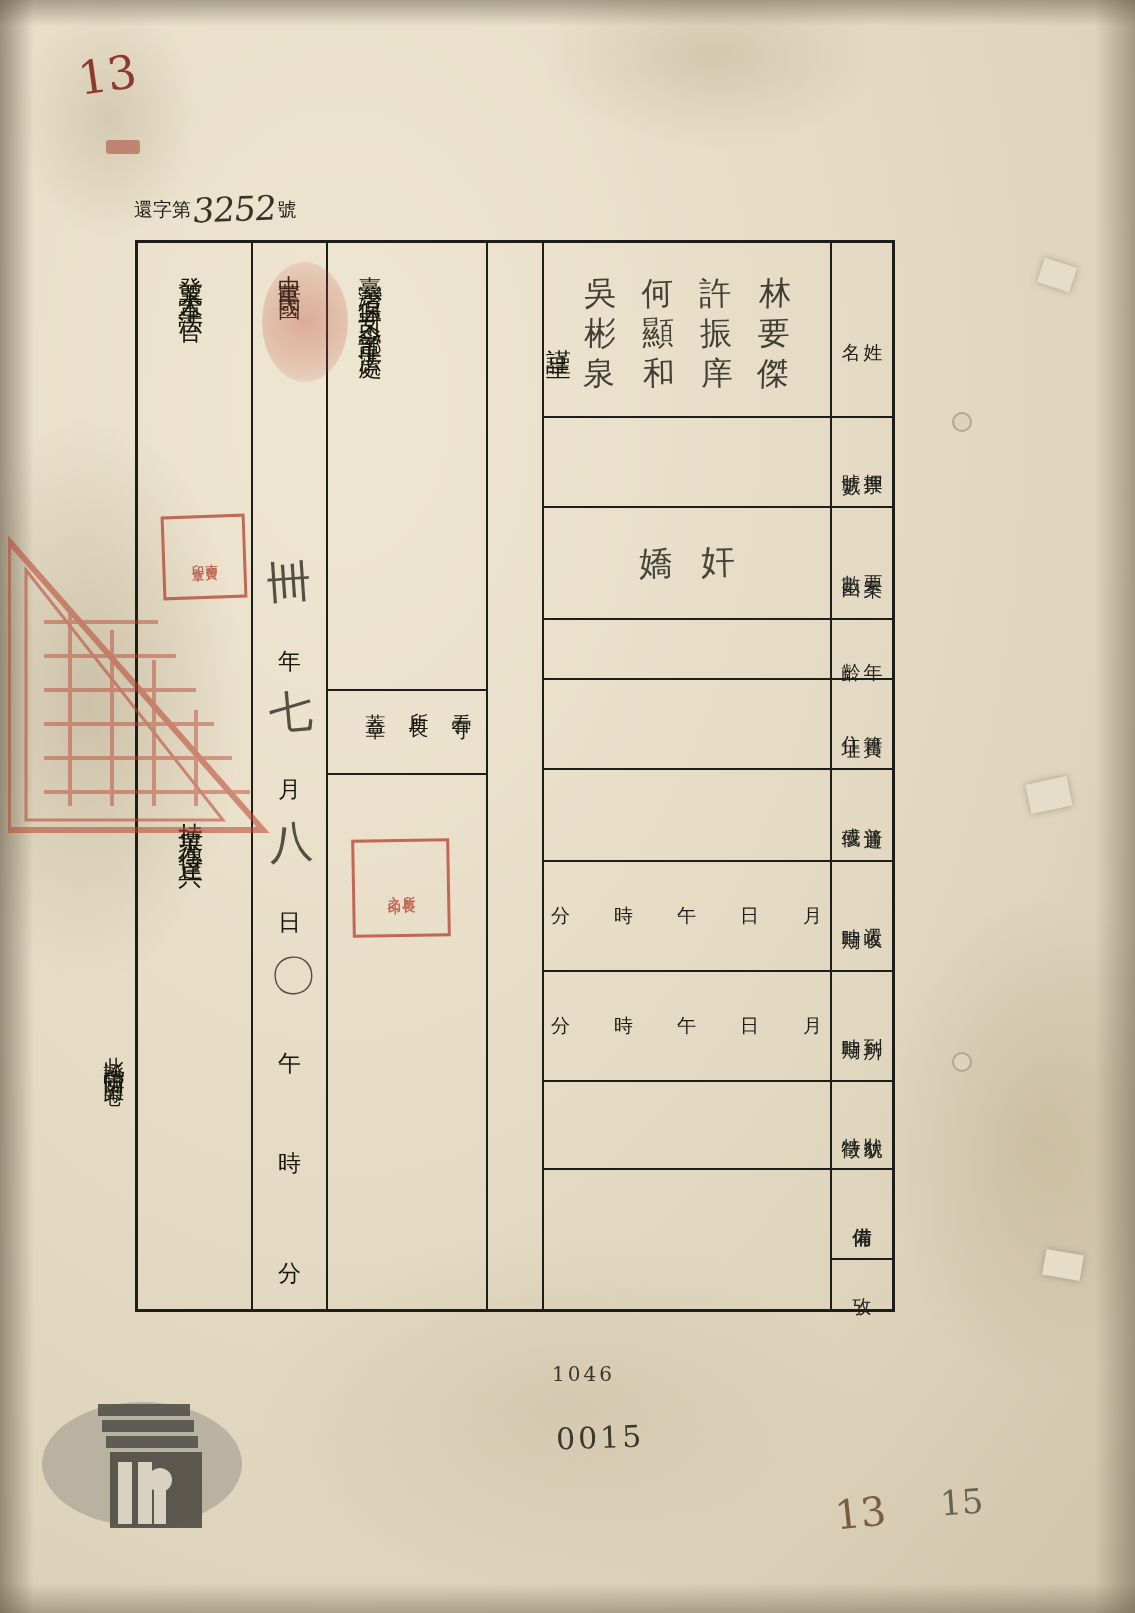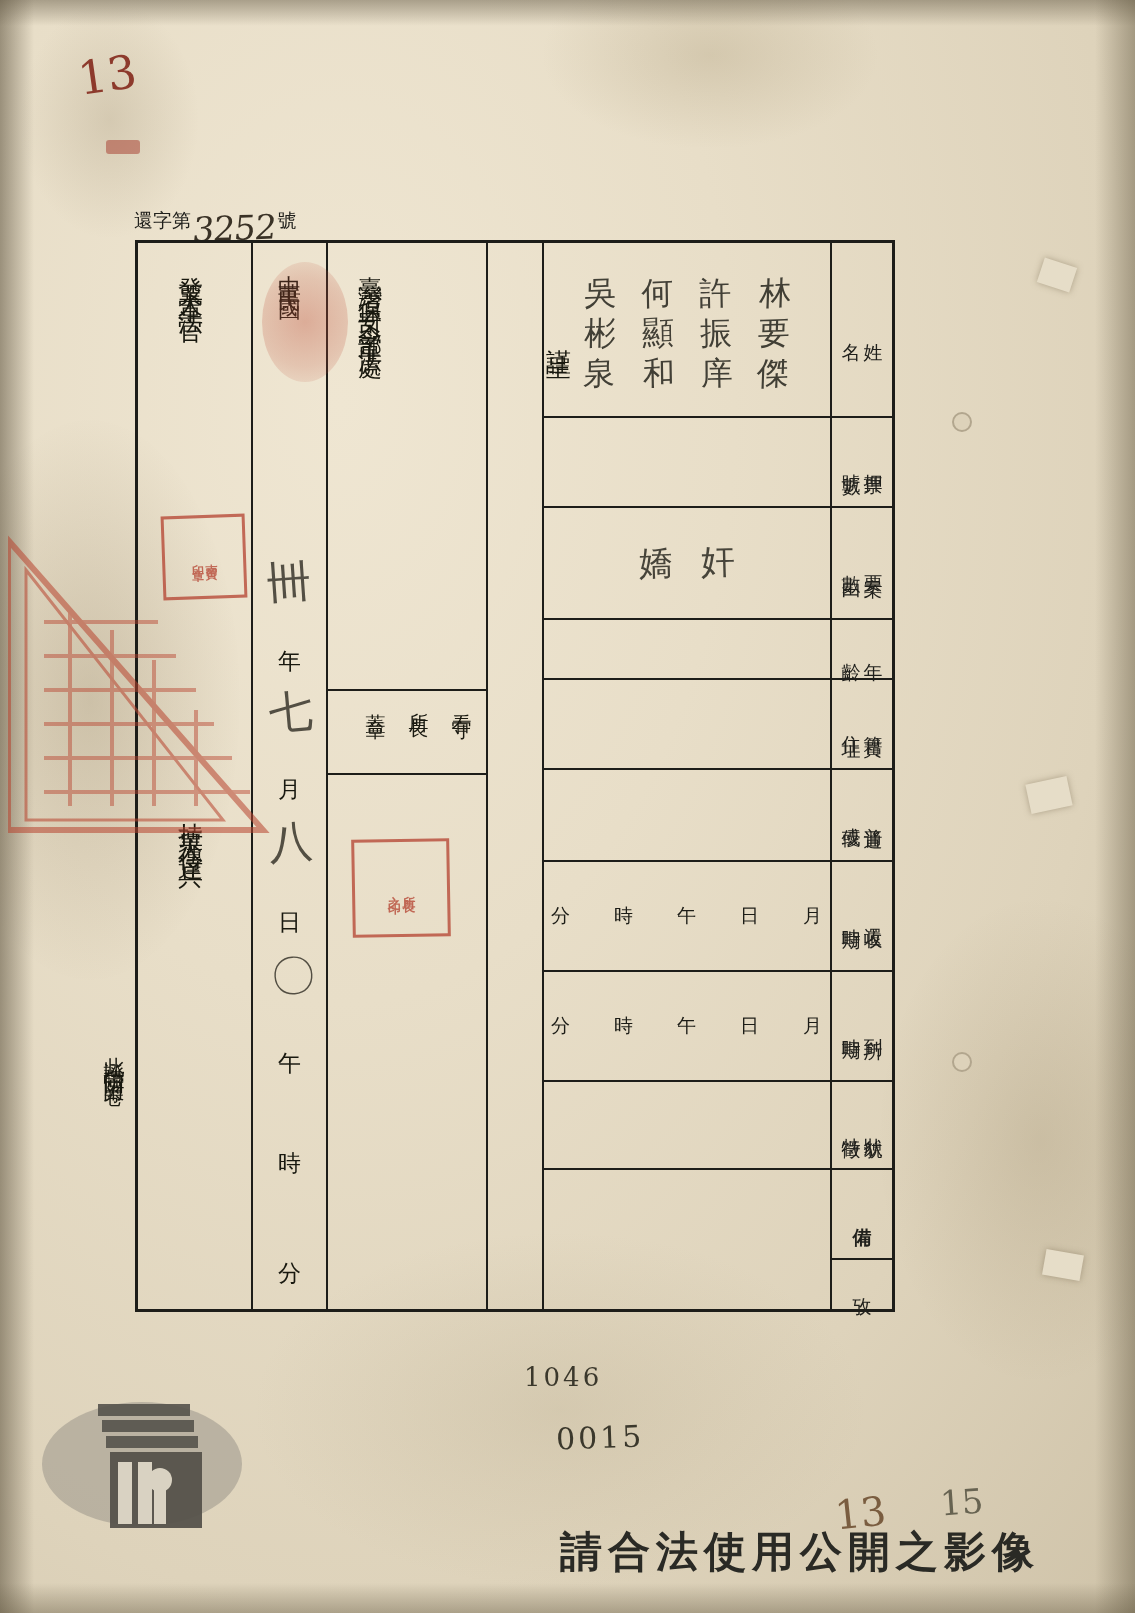--- a/index.html
+++ b/index.html
@@ -58,25 +58,25 @@
   #banner .title {
     font-size: 23px;
     letter-spacing: 1px;
     color: #17170f;
     white-space: nowrap;
     font-weight: bold;
   }
   #numline {
     position: absolute;
     left: 134px;
-    top: 208px;
+    top: 192px;
     width: 200px;
     height: 36px;
     display: flex;
-    align-items: flex-start;
+    align-items: center;
     font-size: 19px;
     color: #1c1c16;
     white-space: nowrap;
   }
   #numline .hand {
     font-family: "DejaVu Serif", "Liberation Serif", serif;
     font-size: 34px;
     color: #3a3226;
     transform: skewX(-8deg) rotate(-2deg);
     margin: 0 2px 2px 2px;
@@ -249,24 +249,24 @@
   
   #archivelogo {
     position: absolute;
     left: 40px;
     top: 1368px;
     width: 205px;
     height: 190px;
   }
   #pagenum {
     position: absolute;
-    left: 524px;
+    left: 552px;
     top: 1362px;
     font-family: "DejaVu Serif", "Liberation Serif", serif;
-    font-size: 26px;
+    font-size: 20px;
     color: #3b382c;
     letter-spacing: 3px;
   }
   #subnum {
     position: absolute;
     left: 556px;
     top: 1420px;
     font-family: "DejaVu Serif", "Liberation Serif", serif;
     font-size: 30px;
     color: #3b382c;
@@ -581,15 +581,14 @@
     <circle cx="120" cy="112" r="12" fill="#d9d2c2"></circle>
     <rect x="114" y="118" width="12" height="38" fill="#d9d2c2"></rect>
   </svg>
 
   <div id="pagenum">1046</div>
   <div id="subnum">0015</div>
 
   <div id="corner13b" class="cjk">13</div>
   <div id="corner15" class="cjk">15</div>
 
-  <div id="watermark" class="cjk">請合法使用公開之影像</div>
 
 </div>
 
 </body></html>

